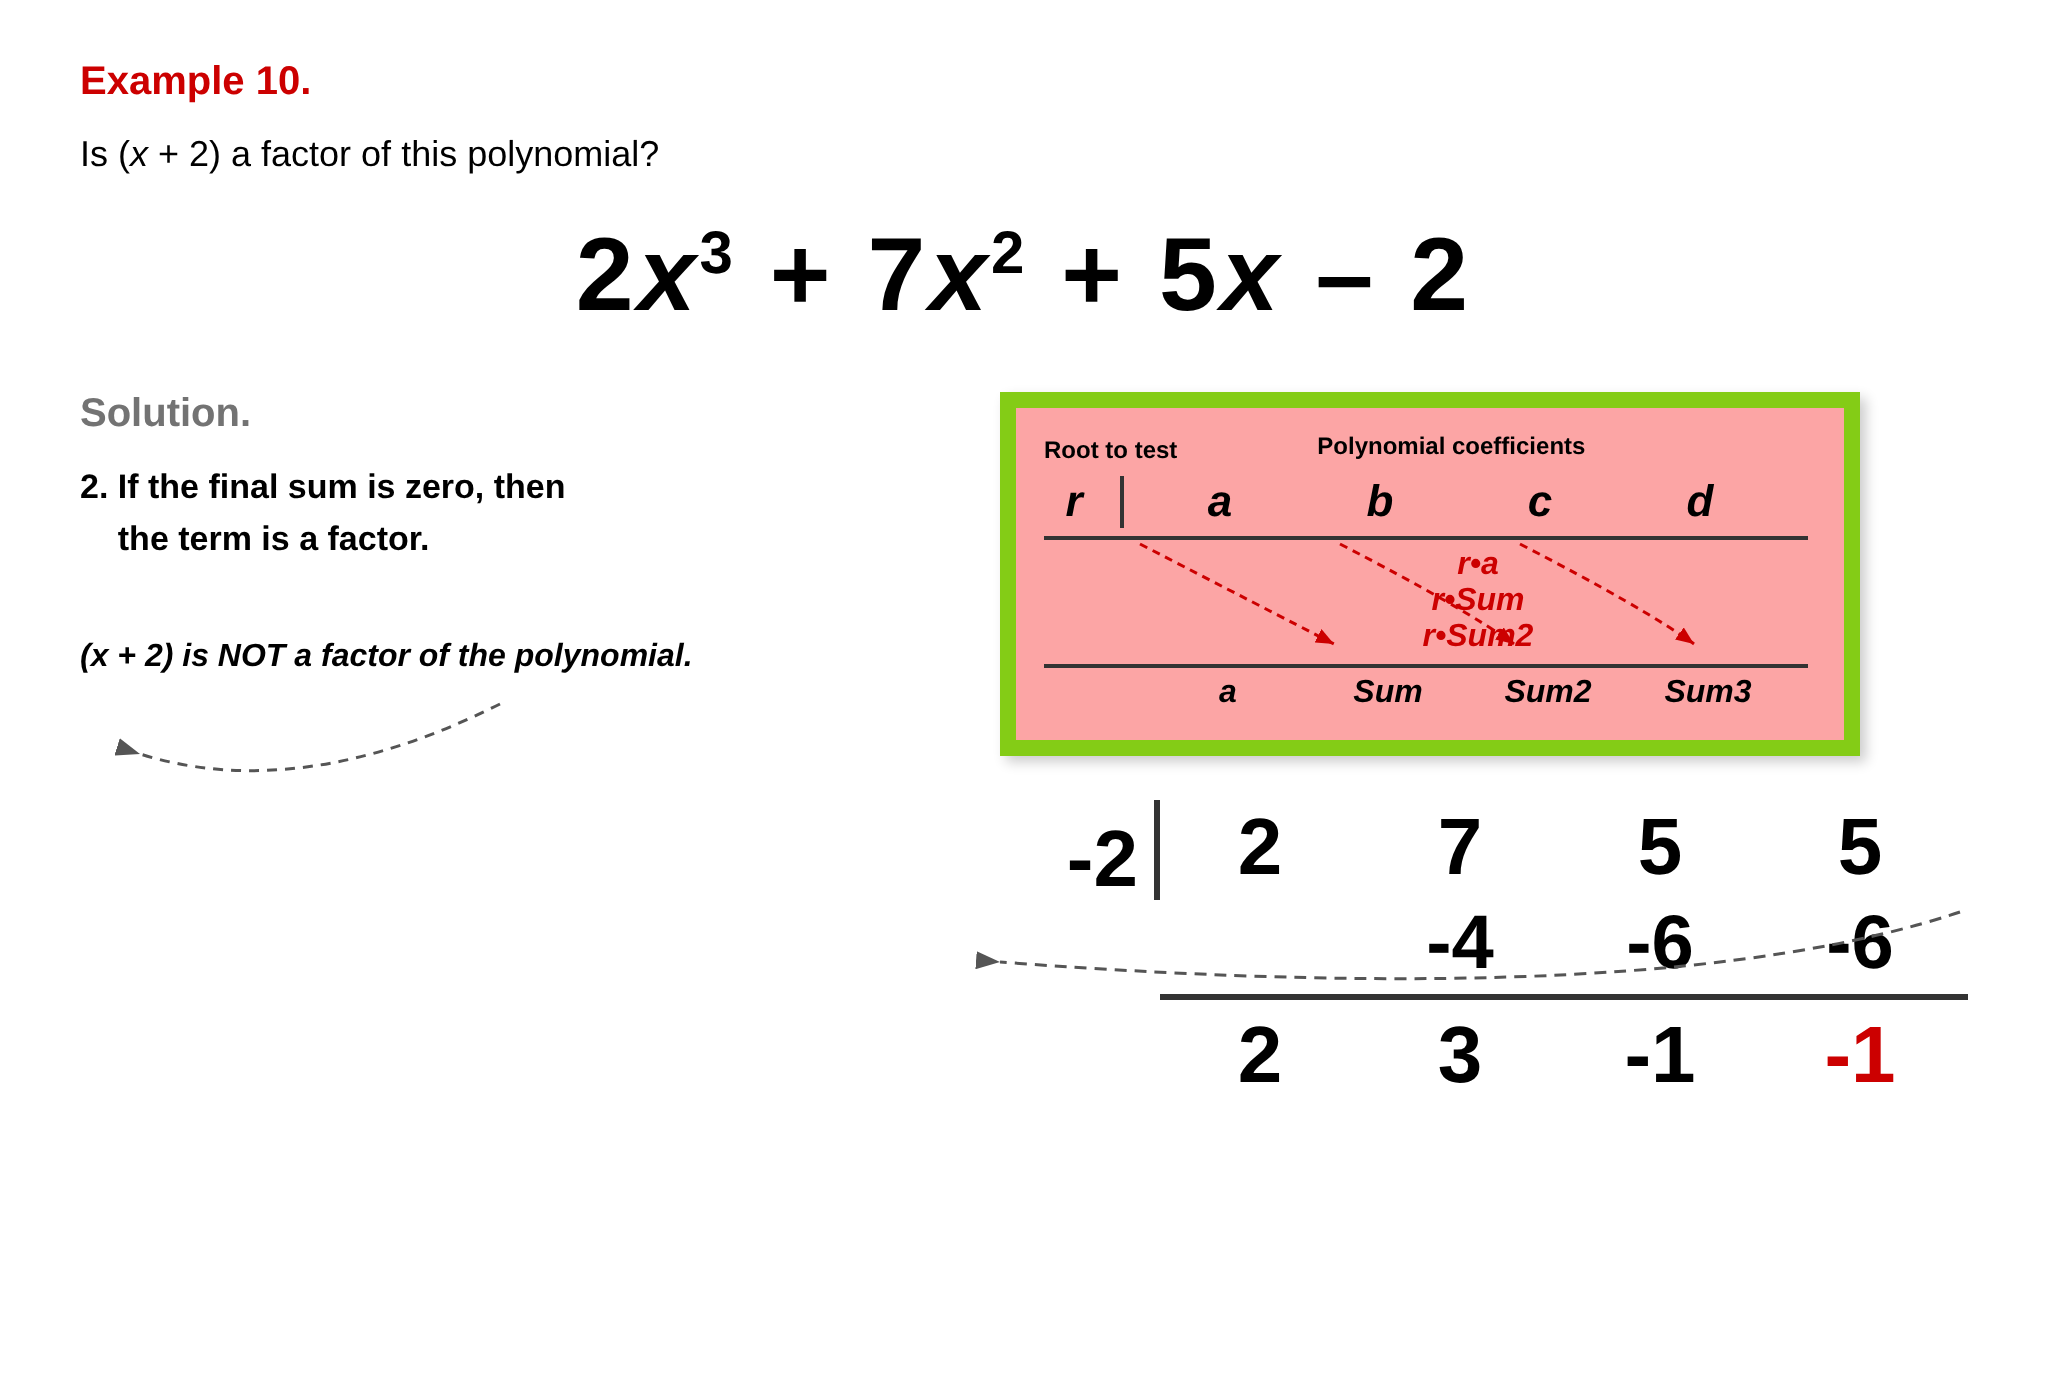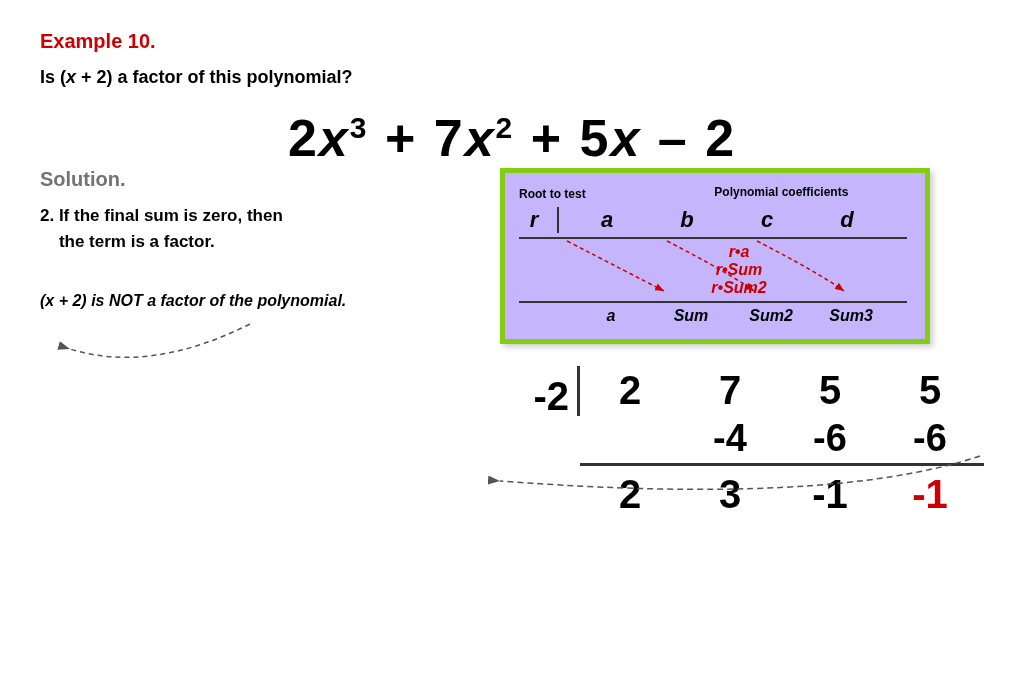--- a/index.html
+++ b/index.html
@@ -21,32 +21,33 @@
 
     .example-title {
       color: #cc0000;
       font-weight: bold;
       font-size: 20px;
       margin-bottom: 14px;
     }
 
     .question {
       font-size: 18px;
-      font-weight: bold;
+      font-weight: normal;
       margin-bottom: 20px;
     }
 
     .question em {
       font-style: italic;
     }
 
     .polynomial {
       text-align: center;
       font-size: 52px;
       font-weight: bold;
+      margin-bottom: 28px;
       letter-spacing: 2px;
     }
 
     .polynomial sup {
       font-size: 30px;
       vertical-align: super;
     }
 
     .solution-section {
       display: flex;
@@ -79,26 +80,26 @@
       margin-top: 30px;
       position: relative;
     }
 
     
     .diagram-container {
       flex: 1;
     }
 
     .diagram-box {
-      border: 5px solid #84cc16;
+      border: 8px solid #84cc16;
       padding: 12px 18px 14px 14px;
       display: inline-block;
       min-width: 430px;
       position: relative;
-      background: #c4b5fd;
+      background: #fca5a5;
       box-shadow: 3px 3px 6px rgba(0,0,0,0.2);
     }
 
     .diagram-header {
       display: flex;
       align-items: flex-start;
       font-size: 13px;
       margin-bottom: 6px;
     }
 
@@ -106,21 +107,20 @@
       font-size: 12px;
       font-weight: bold;
       margin-right: 10px;
       white-space: nowrap;
       padding-top: 2px;
     }
 
     .poly-label {
       font-size: 12px;
       font-weight: bold;
-      text-align: center;
       flex: 1;
       margin-left: 60px;
     }
 
     .diagram-row1 {
       display: flex;
       align-items: center;
       font-size: 22px;
       font-style: italic;
       font-weight: bold;

